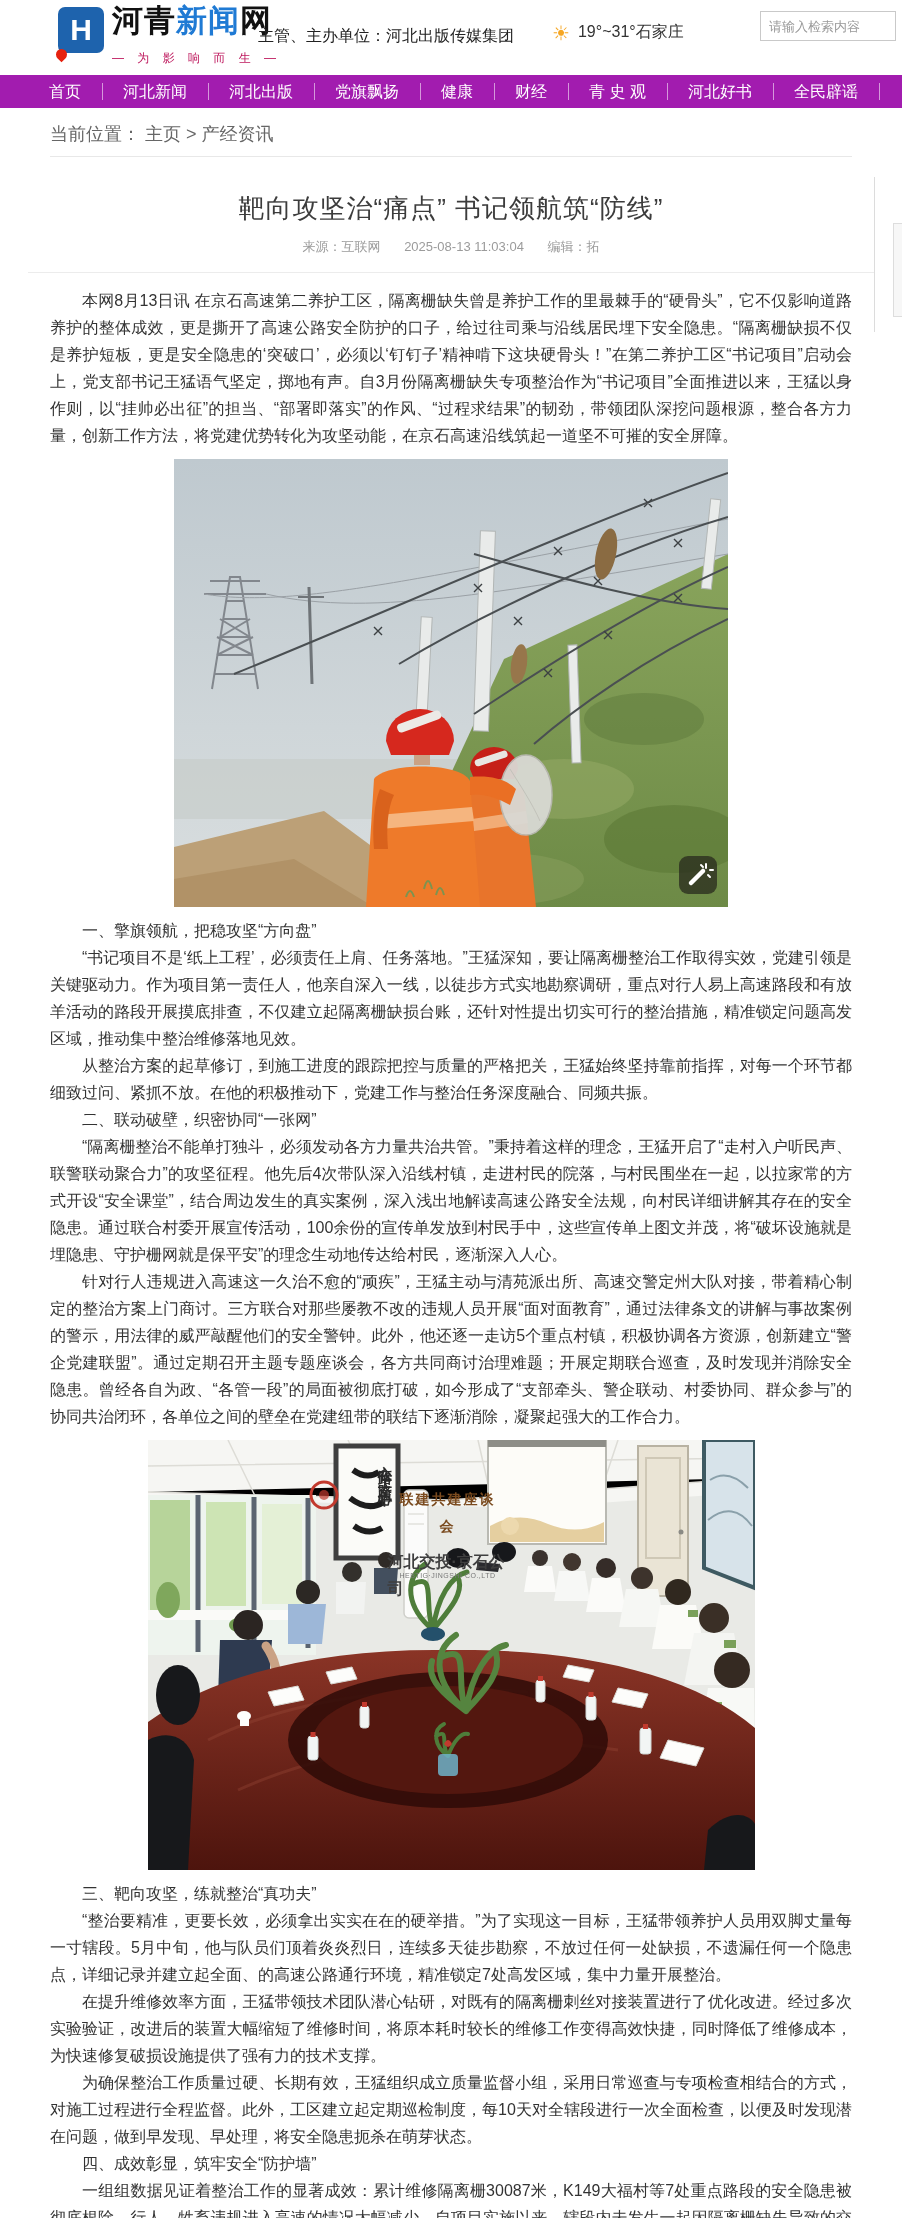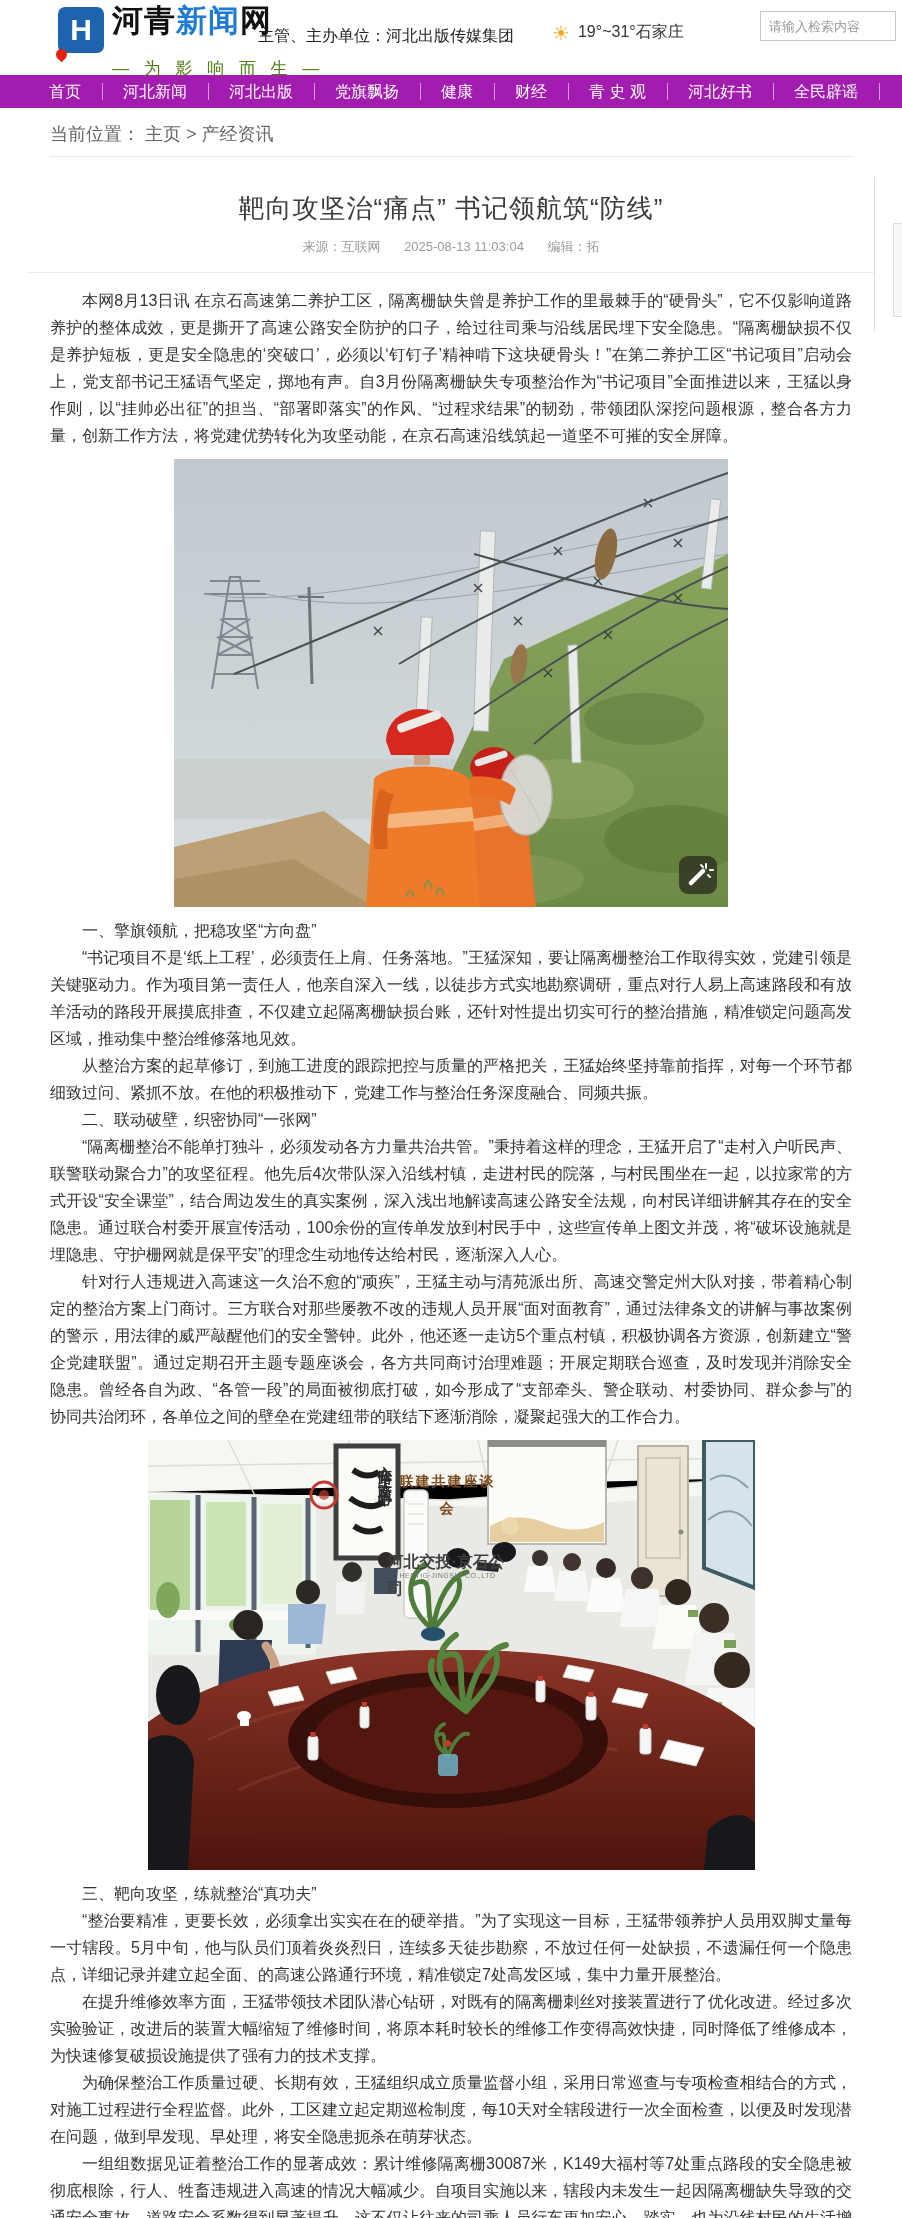--- a/index.html
+++ b/index.html
@@ -7,21 +7,21 @@
   
   .header{position:relative;height:75px;background:#fff;}
   .logo{position:absolute;left:58px;top:4px;display:flex;align-items:flex-start;cursor:pointer;}
   .logo-badge{position:relative;width:46px;height:46px;background:#1e63ad;border-radius:7px;margin-top:3px;
     display:flex;align-items:center;justify-content:center;color:#fff;font-size:30px;font-weight:bold;}
   .logo-badge::after{content:"";position:absolute;left:-2px;bottom:-7px;width:11px;height:11px;background:#e6220f;
     border-radius:50% 50% 50% 0;transform:rotate(-45deg);}
   .logo-textcol{margin-left:8px;}
   .logo-title{font-size:31px;font-weight:bold;letter-spacing:1px;line-height:34px;color:#111;}
   .logo-title .blue{color:#1f7ad4;}
-  .logo-tagline{font-size:17px;letter-spacing:5px;color:#4d7c0f;margin-top:19px;white-space:nowrap;}
+  .logo-tagline{font-size:12px;letter-spacing:5px;color:#be185d;margin-top:12px;white-space:nowrap;}
   .sponsor{position:absolute;left:258px;top:26px;font-size:16px;color:#222;}
   .weather{position:absolute;left:552px;top:22px;font-size:16px;color:#333;display:flex;align-items:center;}
   .sun{color:#f5a623;font-size:20px;margin-right:8px;line-height:20px;}
   .search-box{position:absolute;right:6px;top:11px;}
   .search-box input{width:118px;height:28px;border:1px solid #c9c9c9;font-size:13px;padding:0 8px;color:#4c1d95;outline:none;
     font-family:"Liberation Sans","DejaVu Sans",sans-serif;}
   .search-box input::placeholder{color:#999;}
   
   .nav{background:#a21caf;height:33px;display:flex;align-items:stretch;padding-left:28px;}
   .nav-item{position:relative;color:#fff;font-size:16px;line-height:33px;padding:0 21px;cursor:pointer;white-space:nowrap;}
@@ -44,21 +44,21 @@
   .article-body{margin-top:14px;font-size:16px;line-height:27px;text-align:justify;color:#333;}
   .article-body p{margin:0;text-indent:2em;}
   .sec-h{margin:0;text-indent:2em;color:#333;}
   
   .photo-wrap{position:relative;display:block;margin:10px auto;cursor:pointer;}
   .photo1{width:554px;height:448px;}
   .photo2{width:607px;height:430px;}
   .photo-wrap svg{display:block;width:100%;height:100%;}
   .wand-btn{position:absolute;right:11px;bottom:13px;width:38px;height:38px;border-radius:9px;background:rgba(38,38,28,.72);}
   .overlay-text{position:absolute;pointer-events:none;}
-  .screen-title{left:248px;top:28px;width:104px;text-align:center;font-size:14px;font-weight:bold;color:#7a4a1e;letter-spacing:2px;}
+  .screen-title{left:248px;top:46px;width:104px;text-align:center;font-size:14px;font-weight:bold;color:#7a4a1e;letter-spacing:2px;}
   .wall-co{left:240px;top:108px;width:120px;text-align:left;font-size:16px;font-weight:bold;color:#3f3f3f;}
   .wall-co-en{left:240px;top:122px;width:120px;text-align:center;font-size:7px;color:#777;letter-spacing:.5px;}
   .calligraphy{left:224px;top:14px;height:150px;writing-mode:vertical-rl;font-size:14px;color:#2a2a2a;letter-spacing:3px;font-weight:bold;}
 </style>
 </head>
 <body>
 
 <div class="header">
   <div class="logo">
     <div class="logo-badge">H</div>
@@ -391,18 +391,19 @@
         <div class="overlay-text screen-title">联建共建座谈会</div>
         <div class="overlay-text wall-co">河北交投·京石公司</div>
         <div class="overlay-text wall-co-en">HEBTIG·JINGSHI CO.,LTD</div>
         <div class="overlay-text calligraphy">心在路上 路在心中</div>
       </div>
 
       <p class="sec-h">三、靶向攻坚，练就整治“真功夫”</p>
       <p>“整治要精准，更要长效，必须拿出实实在在的硬举措。”为了实现这一目标，王猛带领养护人员用双脚丈量每一寸辖段。5月中旬，他与队员们顶着炎炎烈日，连续多天徒步勘察，不放过任何一处缺损，不遗漏任何一个隐患点，详细记录并建立起全面、的高速公路通行环境，精准锁定7处高发区域，集中力量开展整治。</p>
       <p>在提升维修效率方面，王猛带领技术团队潜心钻研，对既有的隔离栅刺丝对接装置进行了优化改进。经过多次实验验证，改进后的装置大幅缩短了维修时间，将原本耗时较长的维修工作变得高效快捷，同时降低了维修成本，为快速修复破损设施提供了强有力的技术支撑。</p>
       <p>为确保整治工作质量过硬、长期有效，王猛组织成立质量监督小组，采用日常巡查与专项检查相结合的方式，对施工过程进行全程监督。此外，工区建立起定期巡检制度，每10天对全辖段进行一次全面检查，以便及时发现潜在问题，做到早发现、早处理，将安全隐患扼杀在萌芽状态。</p>
+      <p class="sec-h">四、成效彰显，筑牢安全“防护墙”</p>
       <p>一组组数据见证着整治工作的显著成效：累计维修隔离栅30087米，K149大福村等7处重点路段的安全隐患被彻底根除，行人、牲畜违规进入高速的情况大幅减少。自项目实施以来，辖段内未发生一起因隔离栅缺失导致的交通安全事故，道路安全系数得到显著提升。这不仅让往来的司乘人员行车更加安心、踏实，也为沿线村民的生活增添了一份保障，真正打造出“零风险隐患”的高速公路通行环境。</p>
 
     </div>
   </div>
 
 </div>
 
 </body></html>

